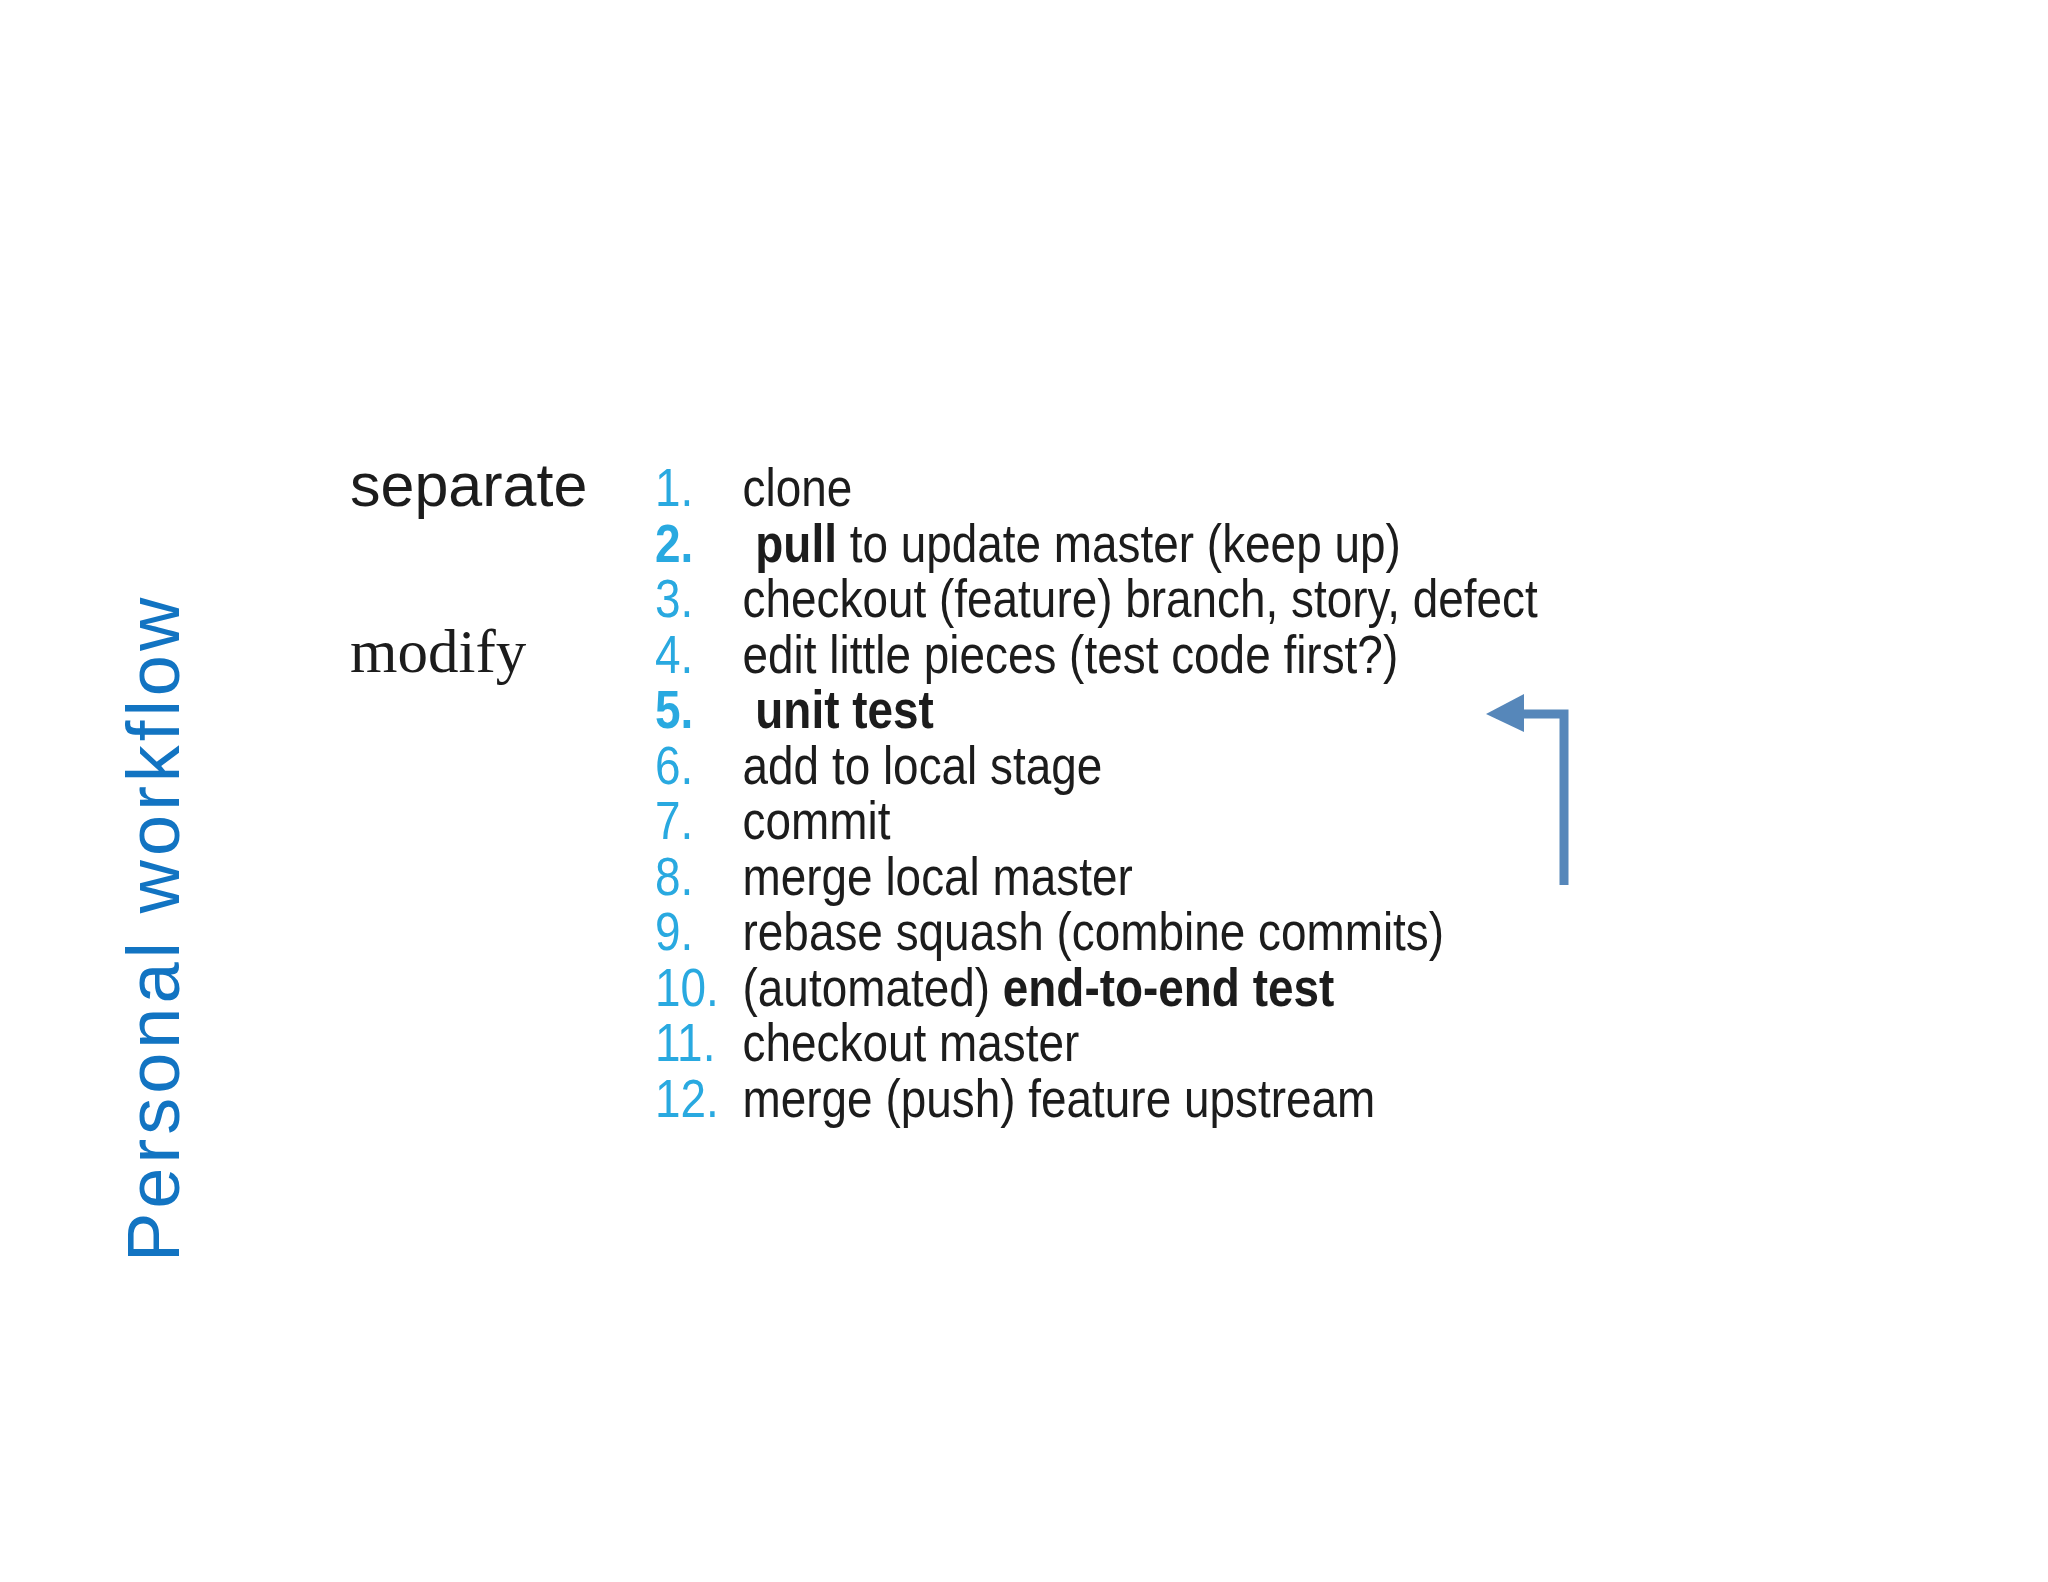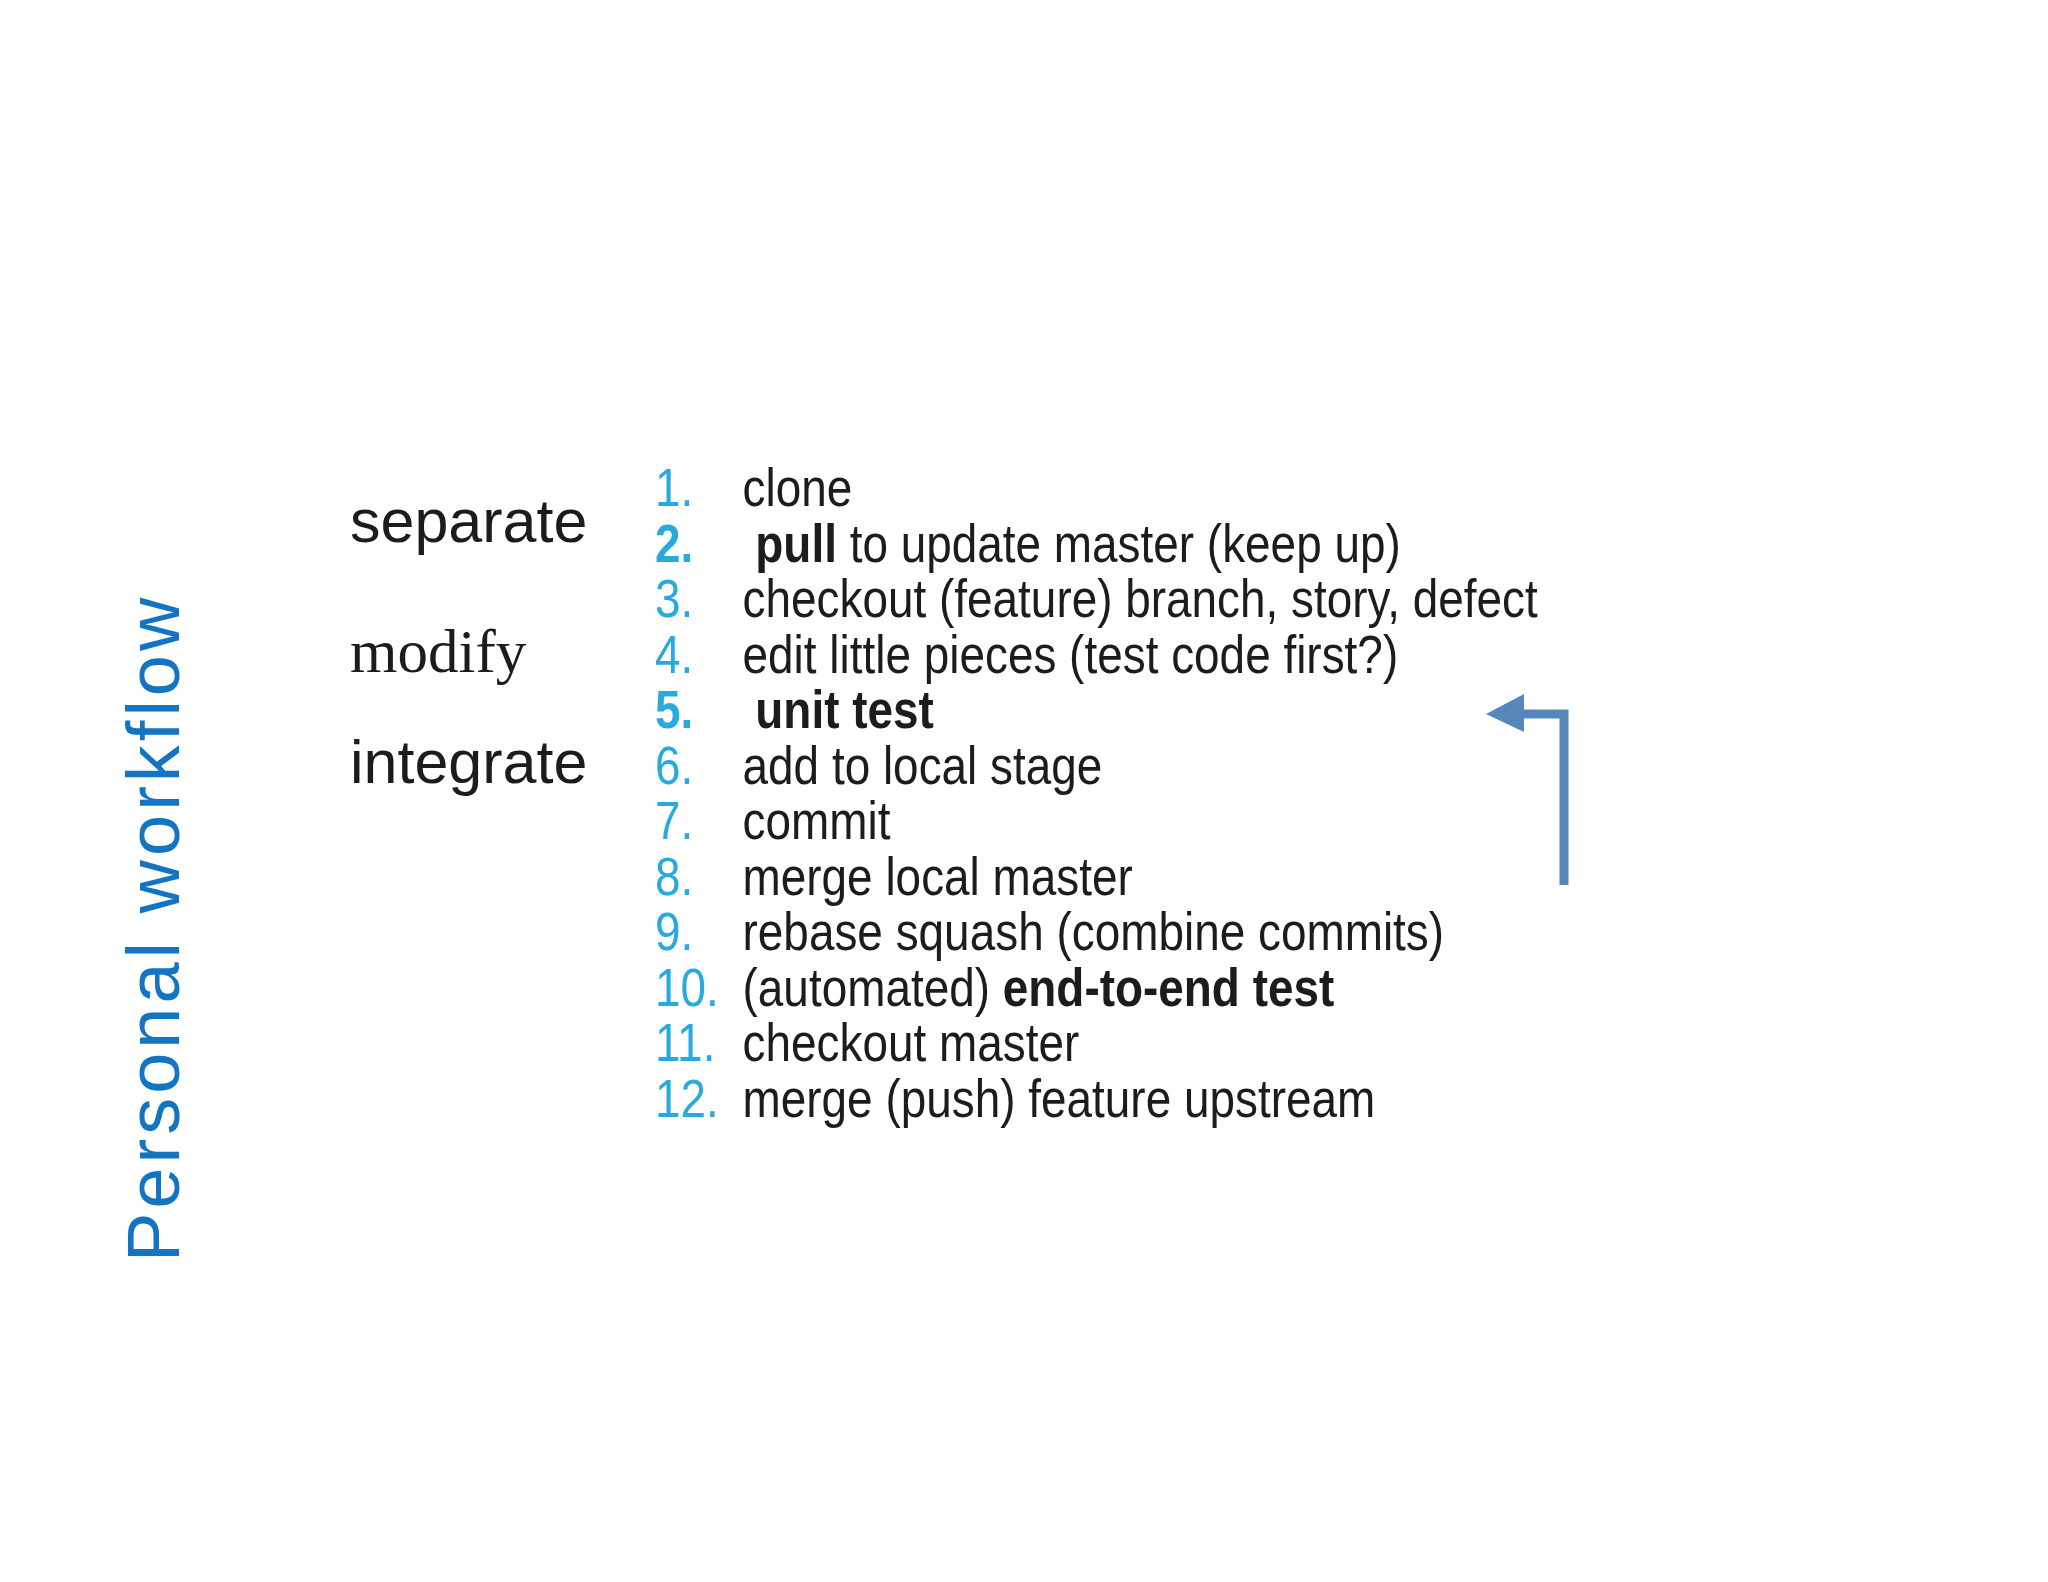--- a/index.html
+++ b/index.html
@@ -31,21 +31,21 @@
   }
   
   .category {
     position: absolute;
     left: 350px;
     font-size: 61px;
     line-height: 61px;
     white-space: nowrap;
     color: var(--text-color, #1c1c1c);
   }
-  .category.cat-0 { top: 455px; margin-top: 36px; }
+  .category.cat-0 { top: 455px; }
   .category.cat-1 { top: 621px; font-family: Liberation Serif, serif; }
   .category.cat-2 { top: 732px; }
   
   .list {
     position: absolute;
     left: 655px;
     top: 460px;
     font-size: 54px;
     transform: scaleX(0.85);
     transform-origin: 0 0;
@@ -73,21 +73,20 @@
 <body>
 
 <div class="slide">
 
   <div class="vtitle">Personal workflow</div>
 
   <div class="category cat-0">separate</div>
 
   <div class="category cat-1">modify</div>
 
-  <div class="category cat-2">integrate</div>
 
   <div class="list">
       <div class="row"><span class="num">1.</span><span class="txt"><span>clone</span></span></div>
       <div class="row"><span class="num b">2.</span><span class="txt"><span> </span><span class="b">pull</span><span> to update master (keep up)</span></span></div>
       <div class="row"><span class="num">3.</span><span class="txt"><span>checkout (feature) branch, story, defect</span></span></div>
       <div class="row"><span class="num">4.</span><span class="txt"><span>edit little pieces (test code first?)</span></span></div>
       <div class="row"><span class="num b">5.</span><span class="txt"><span> </span><span class="b">unit test</span></span></div>
       <div class="row"><span class="num">6.</span><span class="txt"><span>add to local stage</span></span></div>
       <div class="row"><span class="num">7.</span><span class="txt"><span>commit</span></span></div>
       <div class="row"><span class="num">8.</span><span class="txt"><span>merge local master</span></span></div>

